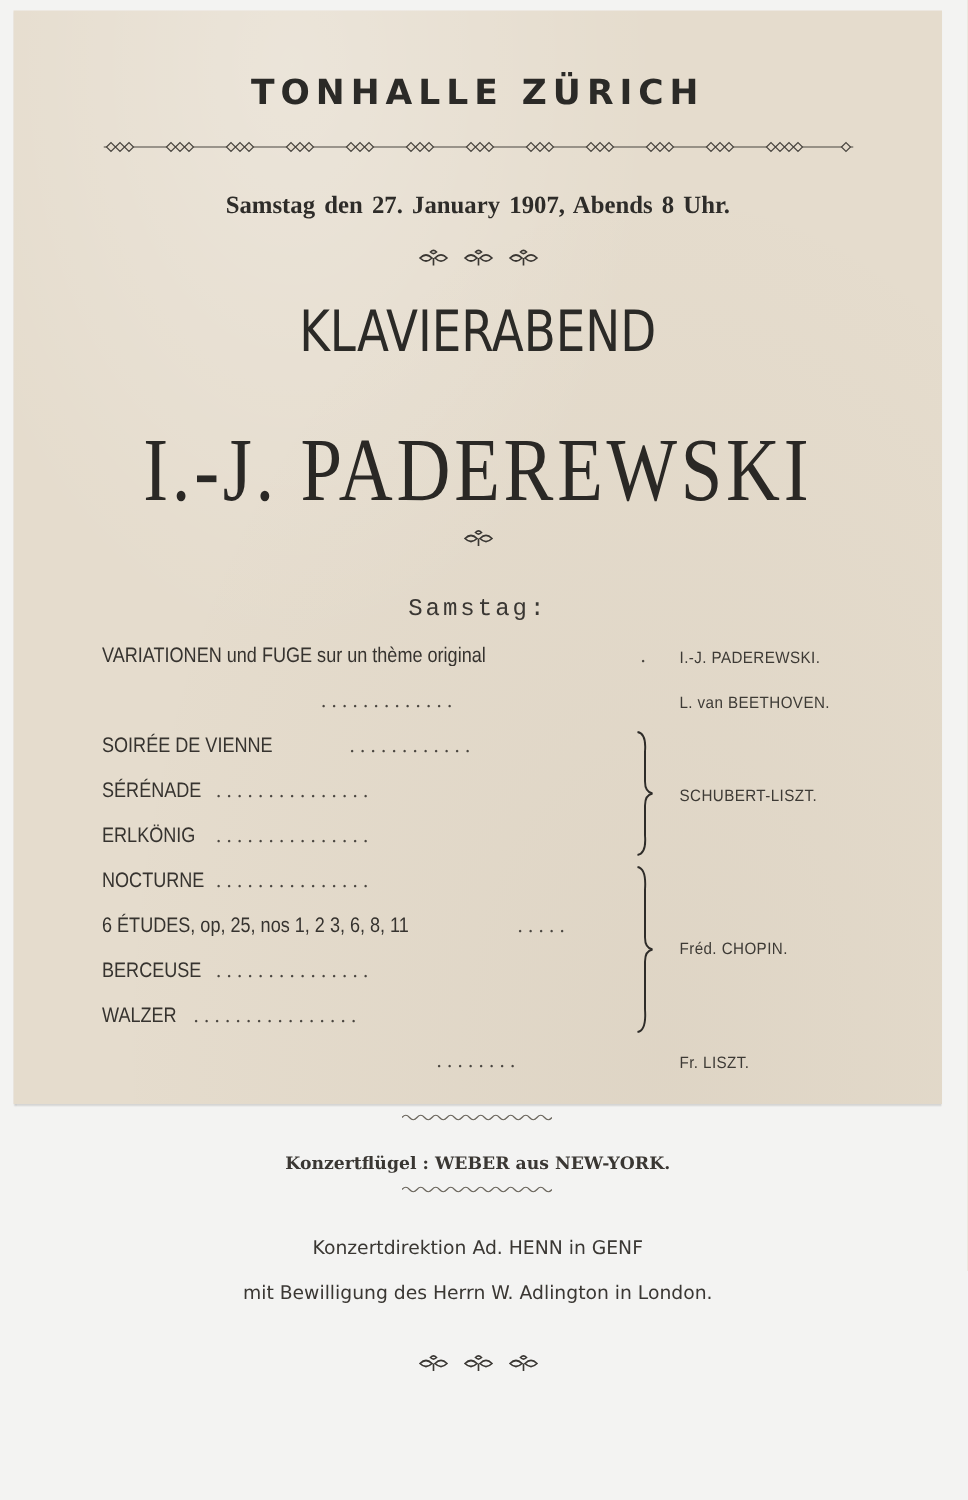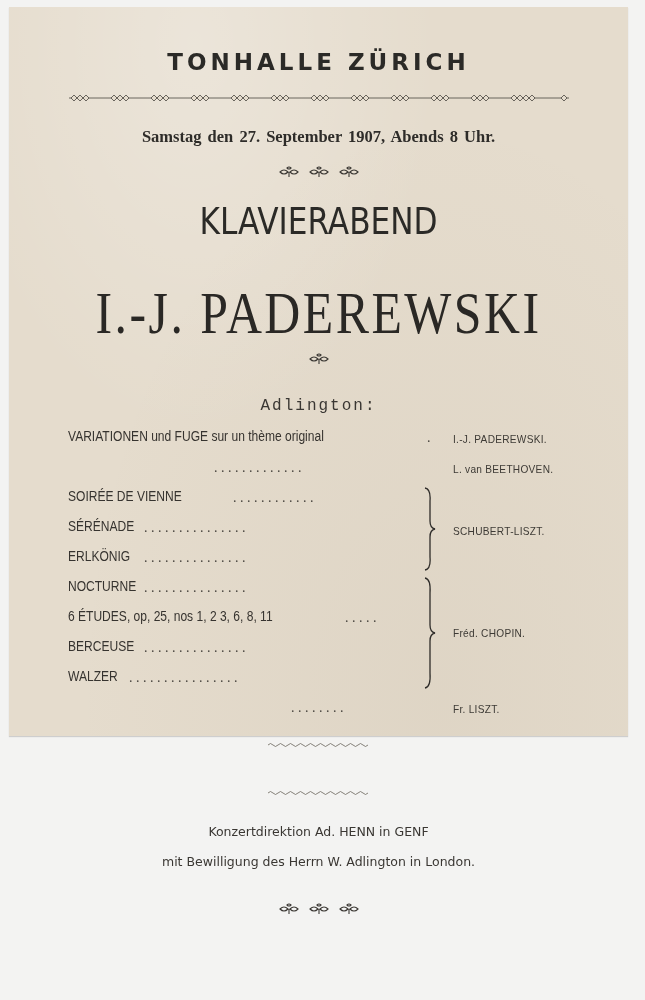--- a/index.html
+++ b/index.html
@@ -89,21 +89,21 @@
       <path d="M242 5 l3 -3 l3 3 l-3 3 z M248 5 l3 -3 l3 3 l-3 3 z M254 5 l3 -3 l3 3 l-3 3 z"></path>
       <path d="M282 5 l3 -3 l3 3 l-3 3 z M288 5 l3 -3 l3 3 l-3 3 z M294 5 l3 -3 l3 3 l-3 3 z"></path>
       <path d="M322 5 l3 -3 l3 3 l-3 3 z M328 5 l3 -3 l3 3 l-3 3 z M334 5 l3 -3 l3 3 l-3 3 z"></path>
       <path d="M362 5 l3 -3 l3 3 l-3 3 z M368 5 l3 -3 l3 3 l-3 3 z M374 5 l3 -3 l3 3 l-3 3 z"></path>
       <path d="M402 5 l3 -3 l3 3 l-3 3 z M408 5 l3 -3 l3 3 l-3 3 z M414 5 l3 -3 l3 3 l-3 3 z"></path>
       <path d="M442 5 l3 -3 l3 3 l-3 3 z M448 5 l3 -3 l3 3 l-3 3 z M454 5 l3 -3 l3 3 l-3 3 z M460 5 l3 -3 l3 3 l-3 3 z"></path>
       <path d="M492 5 l3 -3 l3 3 l-3 3 z"></path>
     </g>
   </svg>
 
-  <div class="abs center date">Samstag den 27. September 1907, Abends 8 Uhr.</div>
+  <div class="abs center date">Samstag den 27. January 1907, Abends 8 Uhr.</div>
 
   <div class="abs center fleurons" style="top:159px;">
     <svg viewBox="0 0 22 12">
         <path d="M2 6 q4 -4 8 0 q-4 4 -8 0z M12 6 q4 -4 8 0 q-4 4 -8 0z M9 2 q2 -2 4 0 q-2 2 -4 0z M11 6 v5" fill="none" stroke="#3a3733" stroke-width="1.1"></path>
       </svg>
     <svg viewBox="0 0 22 12">
         <path d="M2 6 q4 -4 8 0 q-4 4 -8 0z M12 6 q4 -4 8 0 q-4 4 -8 0z M9 2 q2 -2 4 0 q-2 2 -4 0z M11 6 v5" fill="none" stroke="#3a3733" stroke-width="1.1"></path>
       </svg>
     <svg viewBox="0 0 22 12">
         <path d="M2 6 q4 -4 8 0 q-4 4 -8 0z M12 6 q4 -4 8 0 q-4 4 -8 0z M9 2 q2 -2 4 0 q-2 2 -4 0z M11 6 v5" fill="none" stroke="#3a3733" stroke-width="1.1"></path>
@@ -112,21 +112,21 @@
 
   <div class="abs center title">KLAVIERABEND</div>
   <div class="abs center name">I.-J. PADEREWSKI</div>
 
   <div class="abs center fleurons" style="top:346px;">
     <svg viewBox="0 0 22 12">
         <path d="M2 6 q4 -4 8 0 q-4 4 -8 0z M12 6 q4 -4 8 0 q-4 4 -8 0z M9 2 q2 -2 4 0 q-2 2 -4 0z M11 6 v5" fill="none" stroke="#3a3733" stroke-width="1.1"></path>
       </svg>
   </div>
 
-  <div class="abs center programm">Adlington:</div>
+  <div class="abs center programm">Samstag:</div>
 
   <div class="prog-row" style="top:421px;">
     <span class="t">VARIATIONEN und FUGE sur un thème original</span>
   </div>
   <div class="dots" style="left:418px; top:423px;"> .</div>
   <div class="composer" style="top:426px;">I.-J. PADEREWSKI.</div>
 
   <div class="dots" style="left:205px; top:453px;">. . . . . . . . . . . . .</div>
   <div class="composer" style="top:456px;">L. van BEETHOVEN.</div>
 
@@ -174,20 +174,24 @@
     <path d="M2 1 Q8 2 7 16 L7 48 Q7 55 12 56 Q7 57 7 64 L7 96 Q8 110 2 111" fill="none" stroke="#2e2c29" stroke-width="1.3"></path>
   </svg>
   <div class="composer" style="top:620px;">Fréd. CHOPIN.</div>
 
   <div class="dots" style="left:282px; top:693px;">. . . . . . . .</div>
   <div class="composer" style="top:696px;">Fr. LISZT.</div>
 
   <svg class="abs wave" style="top:735px;" viewBox="0 0 100 6" preserveAspectRatio="none">
     <path d="M0 3 q2.5 -3 5 0 t5 0 t5 0 t5 0 t5 0 t5 0 t5 0 t5 0 t5 0 t5 0 t5 0 t5 0 t5 0 t5 0 t5 0 t5 0 t5 0 t5 0 t5 0 t5 0" fill="none" stroke="#6a655c" stroke-width="0.8"></path>
   </svg>
+  <div class="abs center konzert">
+    <span>Konzertflügel :</span>
+    <b>WEBER aus NEW-YORK.</b>
+  </div>
   <svg class="abs wave" style="top:783px;" viewBox="0 0 100 6" preserveAspectRatio="none">
     <path d="M0 3 q2.5 -3 5 0 t5 0 t5 0 t5 0 t5 0 t5 0 t5 0 t5 0 t5 0 t5 0 t5 0 t5 0 t5 0 t5 0 t5 0 t5 0 t5 0 t5 0 t5 0 t5 0" fill="none" stroke="#6a655c" stroke-width="0.8"></path>
   </svg>
 
   <div class="abs center direktion" style="top:847px;">mit Bewilligung des Herrn W. Adlington in London.</div>
   <div class="abs center direktion" style="top:817px;">Konzertdirektion Ad. HENN in GENF</div>
 
   <div class="abs center fleurons" style="top:896px;">
     <svg viewBox="0 0 22 12">
         <path d="M2 6 q4 -4 8 0 q-4 4 -8 0z M12 6 q4 -4 8 0 q-4 4 -8 0z M9 2 q2 -2 4 0 q-2 2 -4 0z M11 6 v5" fill="none" stroke="#3a3733" stroke-width="1.1"></path>

